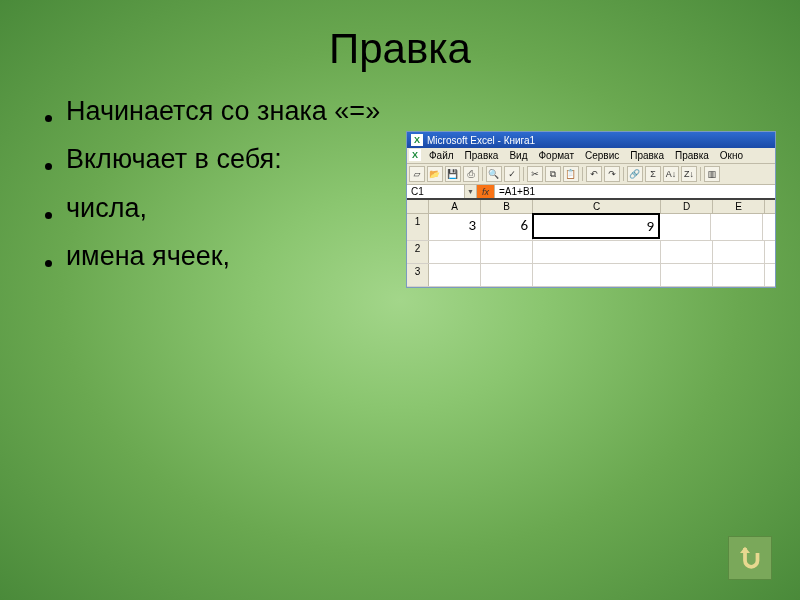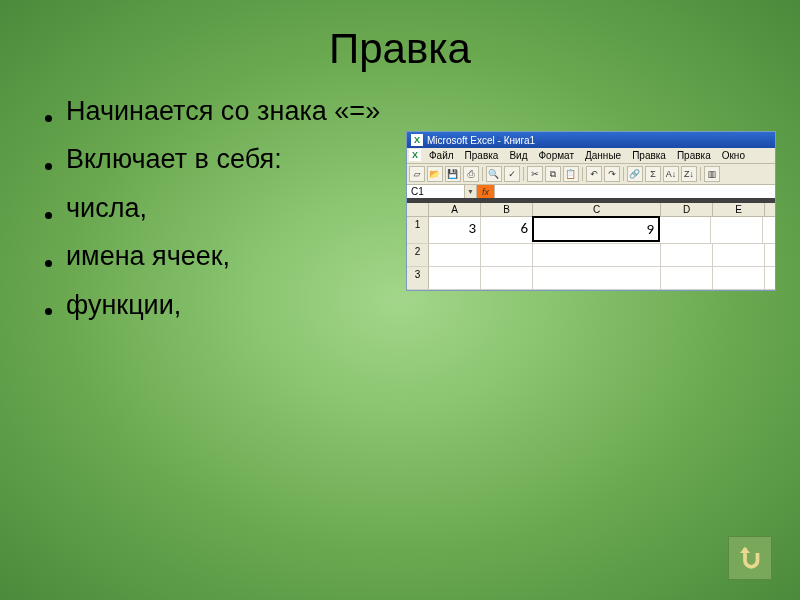--- a/index.html
+++ b/index.html
@@ -100,21 +100,21 @@
     border: 1px solid #c0bba8;
     background: #f5f3e8;
     display: inline-flex;
     align-items: center; justify-content: center;
     font-size: 9px;
     color: #333;
   }
   .tb-sep { width: 1px; height: 14px; background: #c0bba8; margin: 0 1px; }
   .excel-formula {
     display: flex;
-    border-bottom: 5px solid #404040;
+    border-bottom: 2px solid #404040;
     background: #fff;
     font-size: 10px;
     align-items: stretch;
   }
   .fx-name {
     width: 58px;
     border-right: 1px solid #c0bba8;
     padding: 1px 4px;
     background: #fff;
     display:flex; align-items:center;
@@ -197,38 +197,34 @@
       <div class="bullet-text">Включает в себя:</div>
     </div>
   <div class="bullet-row">
       <div class="bullet-dot"></div>
       <div class="bullet-text">числа,</div>
     </div>
   <div class="bullet-row">
       <div class="bullet-dot"></div>
       <div class="bullet-text">имена ячеек,</div>
     </div>
-  <div class="bullet-row">
-      <div class="bullet-dot"></div>
-      <div class="bullet-text">функции,</div>
-    </div>
 </div>
 
 <div class="excel">
   <div class="excel-title">
     <span class="xicon">X</span>
     <span>Microsoft Excel - Книга1</span>
   </div>
   <div class="excel-menu">
     <span class="mi-icon">X</span>
     <span>Файл</span>
     <span>Правка</span>
     <span>Вид</span>
     <span>Формат</span>
-    <span>Данные</span>
+    <span>Сервис</span>
     <span>Правка</span>
     <span>Правка</span>
     <span>Окно</span>
   </div>
   <div class="excel-toolbar">
     <span class="tb-btn">▱</span>
     <span class="tb-btn">📂</span>
     <span class="tb-btn">💾</span>
     <span class="tb-btn">⎙</span>
     <span class="tb-sep"></span>
@@ -246,20 +242,21 @@
     <span class="tb-btn">Σ</span>
     <span class="tb-btn">A↓</span>
     <span class="tb-btn">Z↓</span>
     <span class="tb-sep"></span>
     <span class="tb-btn">▥</span>
   </div>
   <div class="excel-formula">
     <div class="fx-name">C1</div>
     <div class="fx-drop">▼</div>
     <div class="fx-label">fx</div>
+    <div class="fx-input">=A1+B1</div>
   </div>
   <div class="excel-grid">
     <div class="col-headers">
       <div class="rowhdr-spacer"></div>
       <div class="colh colA">A</div>
       <div class="colh colB">B</div>
       <div class="colh colC">C</div>
       <div class="colh colD">D</div>
       <div class="colh colE">E</div>
     </div>

